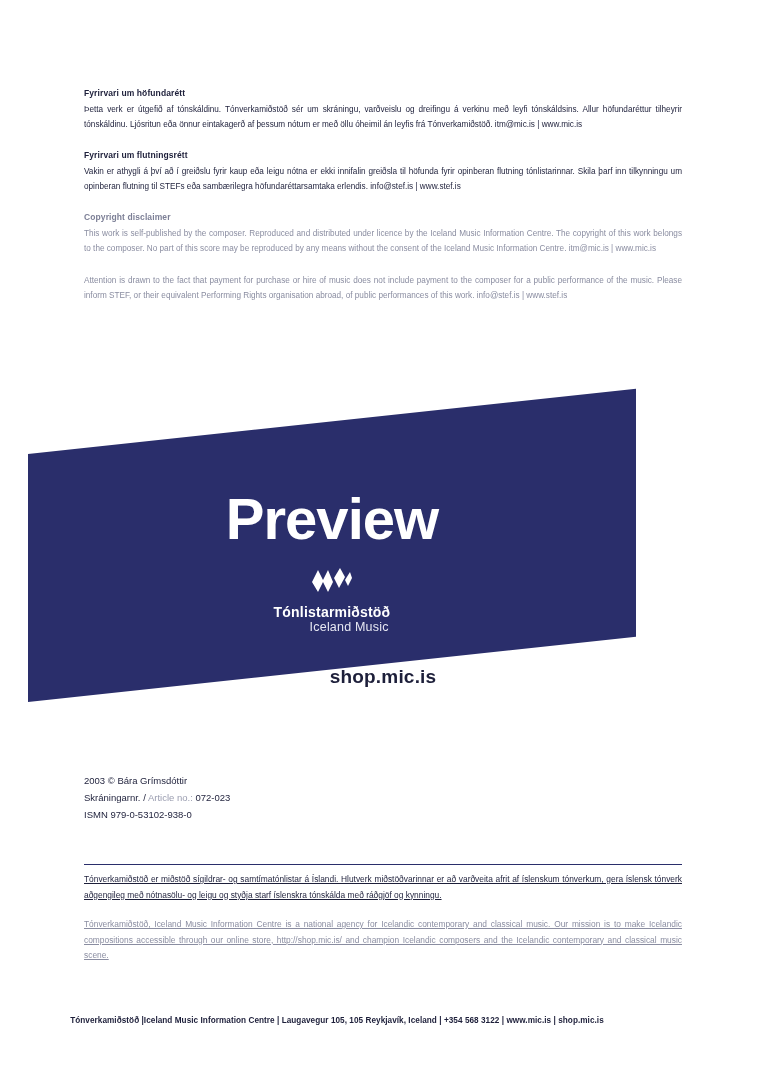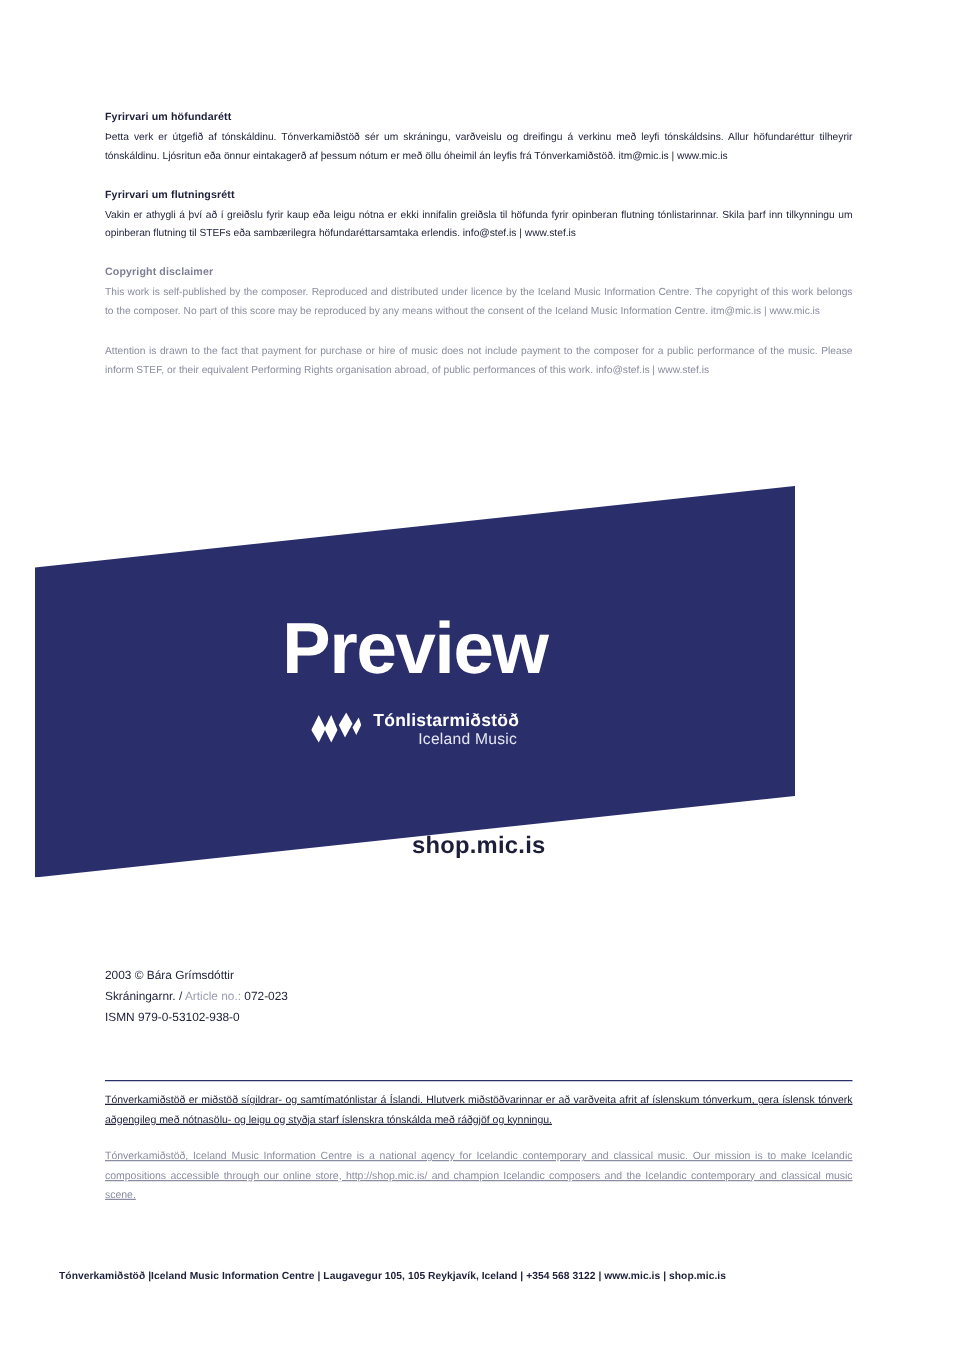--- a/index.html
+++ b/index.html
@@ -81,20 +81,21 @@
     line-height: 1;
   }
   .logo-row {
     position: absolute;
     width: 100%;
     top: 196px;
     display: flex;
     justify-content: center;
     align-items: center;
     gap: 10px;
+    flex-direction: column;
   }
   .logo-mark {
     width: 40px;
     height: 26px;
     position: relative;
   }
   .logo-text {
     color: #ffffff;
     line-height: 1.15;
   }
@@ -181,20 +182,21 @@
   .footer {
     position: absolute;
     left: 0;
     top: 1016px;
     width: 628px;
     text-align: center;
     font-size: 8.2px;
     font-weight: bold;
     color: #1d1f3a;
     letter-spacing: 0.05px;
+    padding-left: 23px;
   }
 </style>
 </head>
 <body>
 
 <div class="page">
 
   <div class="legal">
 
     <div class="block">

